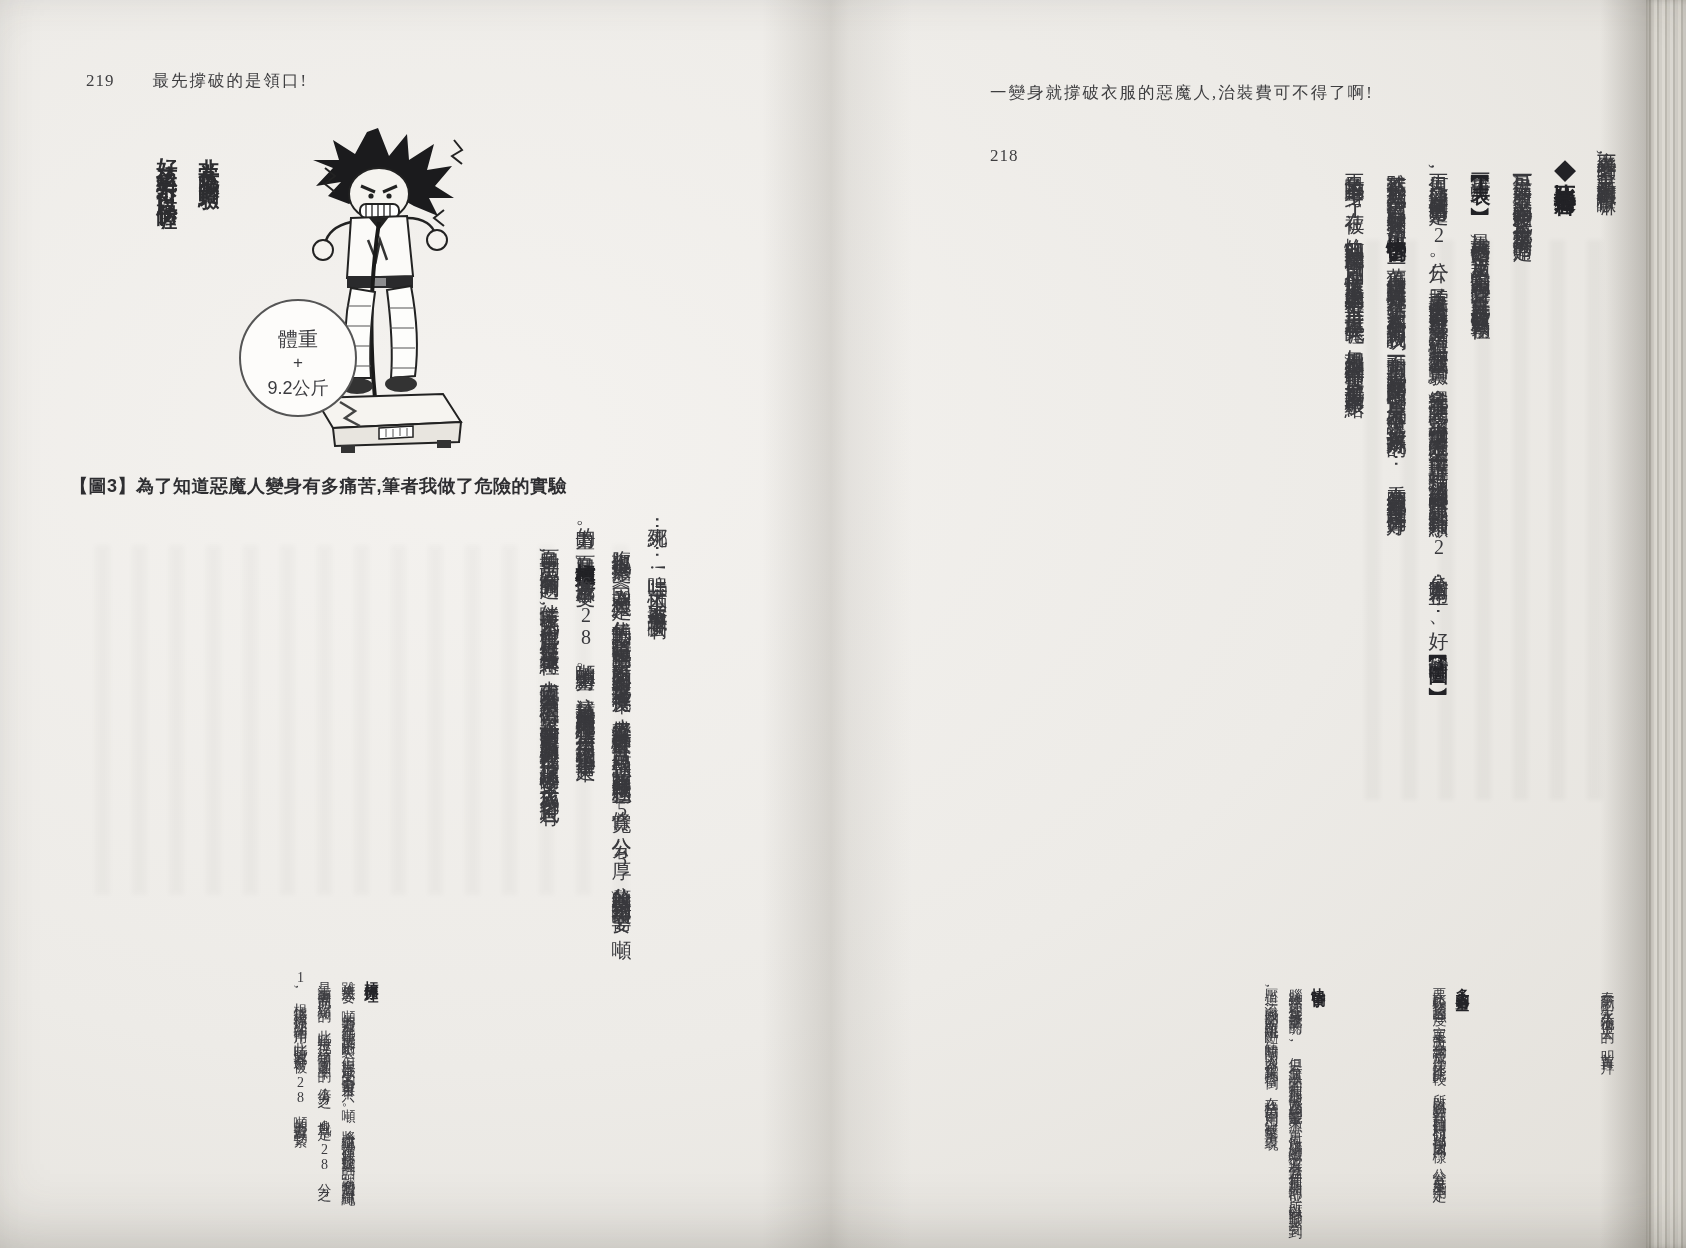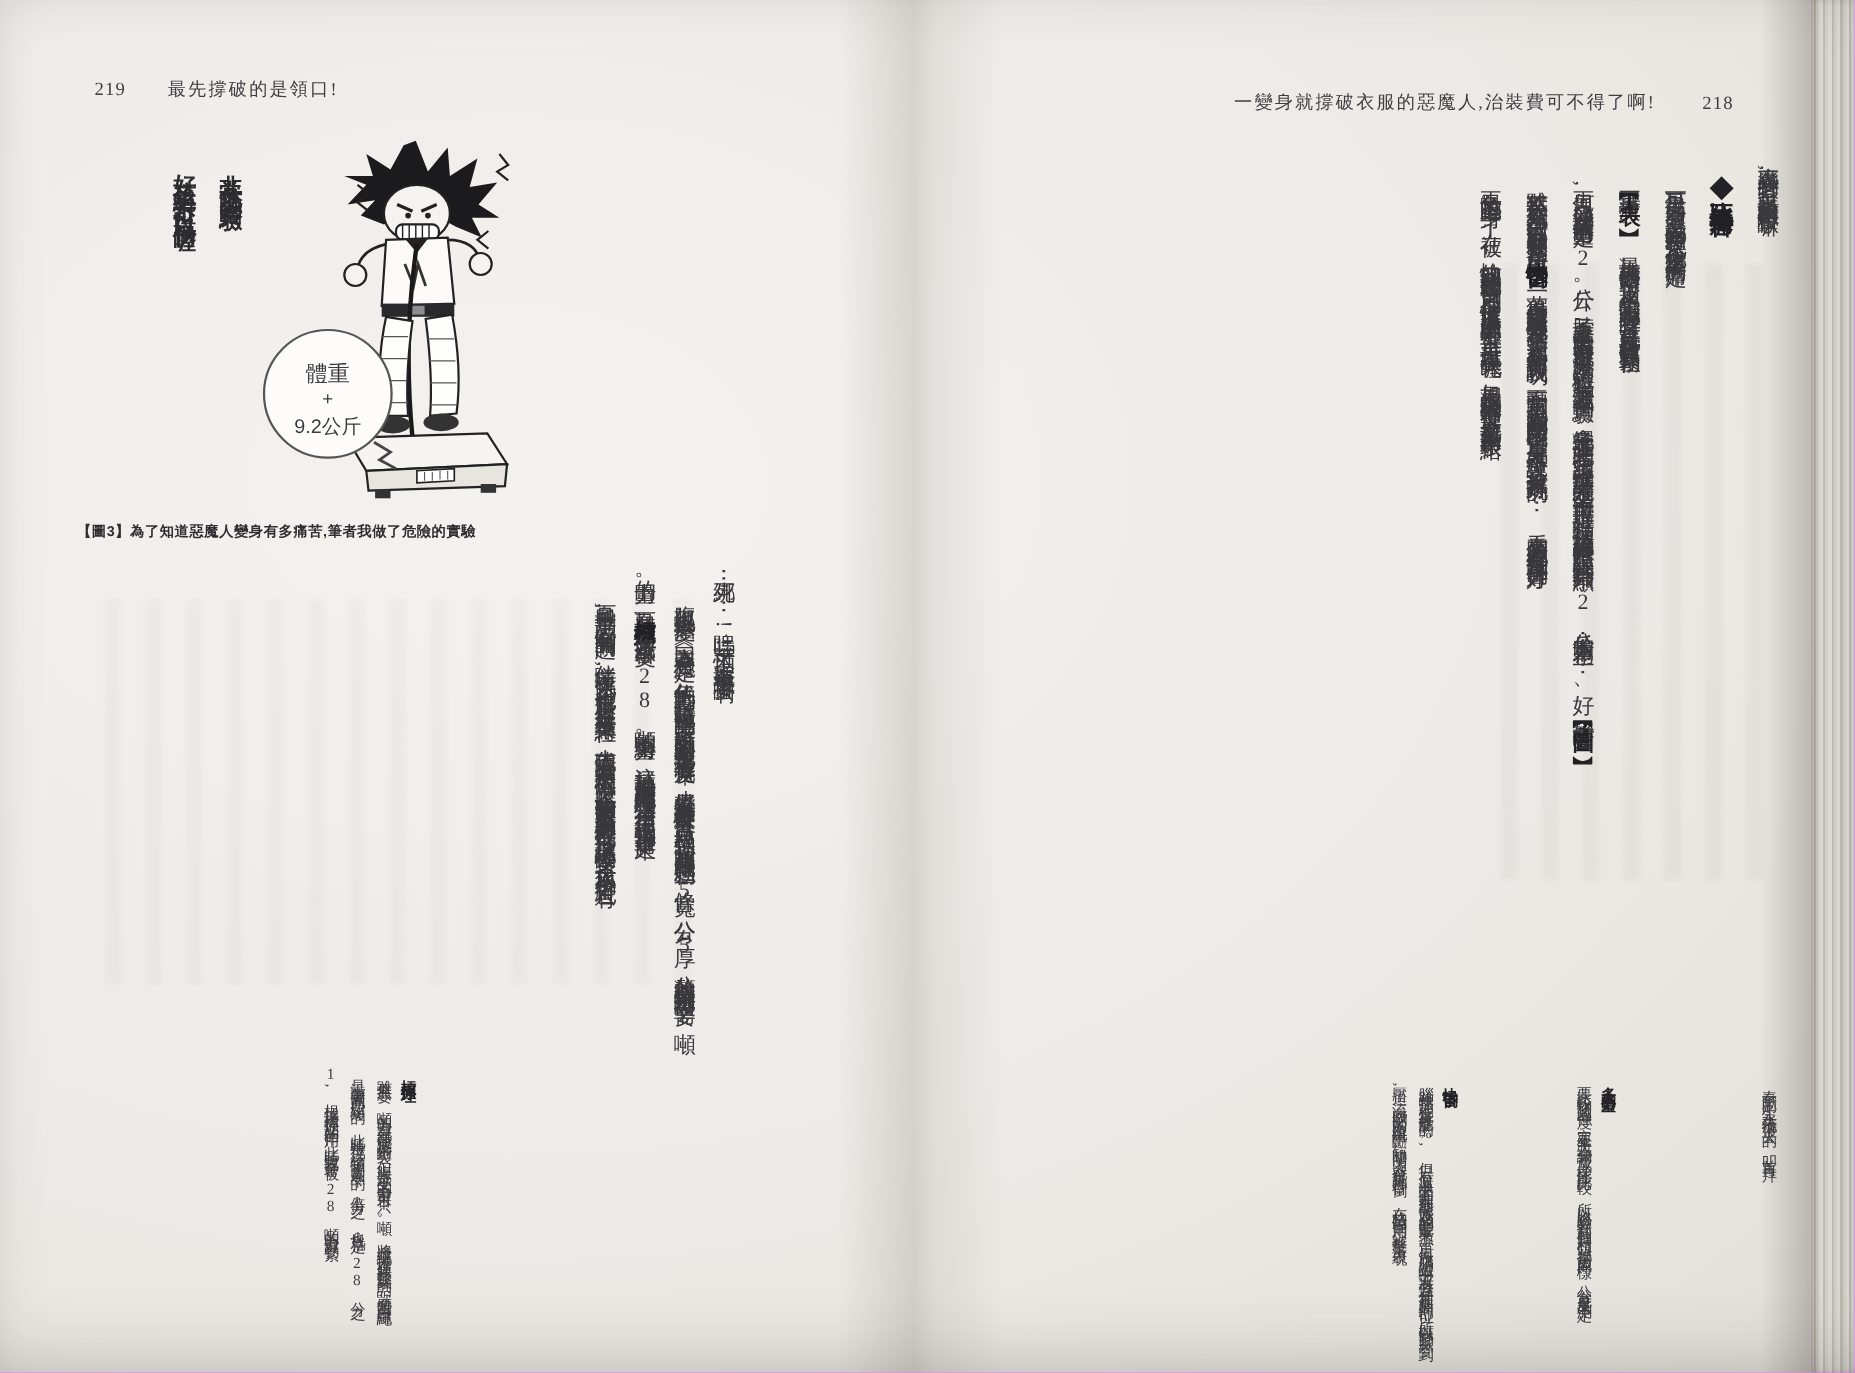--- a/index.html
+++ b/index.html
@@ -19,21 +19,21 @@
   .ghost{position:absolute;pointer-events:none;
          background:repeating-linear-gradient(to right,#6c6c66 0 15px, transparent 15px 37px);
          filter:blur(2px);}
   .g1{left:1365px;top:240px;width:240px;height:560px;opacity:0.05;}
   .g2{left:95px;top:545px;width:545px;height:350px;opacity:0.035;}
 
   .page{position:absolute;inset:0;}
 
   .folio{position:absolute;color:#3e3e40;font-size:17px;letter-spacing:1px;}
   .folio-left{left:86px;top:70px;display:flex;gap:38px;align-items:baseline;}
-  .folio-right{left:934px;top:82px;width:642px;display:flex;justify-content:flex-end;gap:42px;align-items:flex-end;}
+  .folio-right{left:990px;top:82px;width:642px;display:flex;justify-content:flex-end;gap:42px;align-items:flex-start;flex-direction:column;}
   .folio .rt{letter-spacing:2px;font-size:16.5px;}
 
   
   .vt{writing-mode:vertical-rl;text-orientation:mixed;color:#39393d;}
   .vt p{margin:0;}
   .body-block{position:absolute;font-size:20px;letter-spacing:2px;}
   .body-left{left:66px;top:512px;width:610px;height:414px;line-height:36px;}
   .body-right{left:900px;top:136px;width:728px;height:792px;line-height:42px;}
   .vp.ind{text-indent:22px;}
   .vh{font-family:"Liberation Sans",sans-serif;font-weight:700;font-size:22px;color:#222226;
@@ -50,21 +50,21 @@
   .n3{left:1073px;top:977px;width:258px;height:240px;}
 
   .hand{position:absolute;left:146px;top:142px;height:334px;
         writing-mode:vertical-rl;text-orientation:mixed;
         font-family:"Liberation Sans",sans-serif;font-weight:700;
         font-size:21px;letter-spacing:5px;line-height:42px;color:#2d2d30;}
   .hand p{margin:0;}
 
   .caption{position:absolute;left:70px;top:474px;width:620px;
         font-family:"Liberation Sans",sans-serif;font-weight:700;
-        font-size:13px;letter-spacing:0.5px;color:#2e2e31;}
+        font-size:18px;letter-spacing:0.5px;color:#2e2e31;}
 
   .figure{position:absolute;left:228px;top:124px;width:258px;height:354px;}
   .figure svg{width:100%;height:100%;}
   .figure text{font-family:"Liberation Sans",sans-serif;fill:#3a3a3e;}
 </style>
 </head>
 <body>
 
 <div class="stage">
   <div class="paper"></div>

